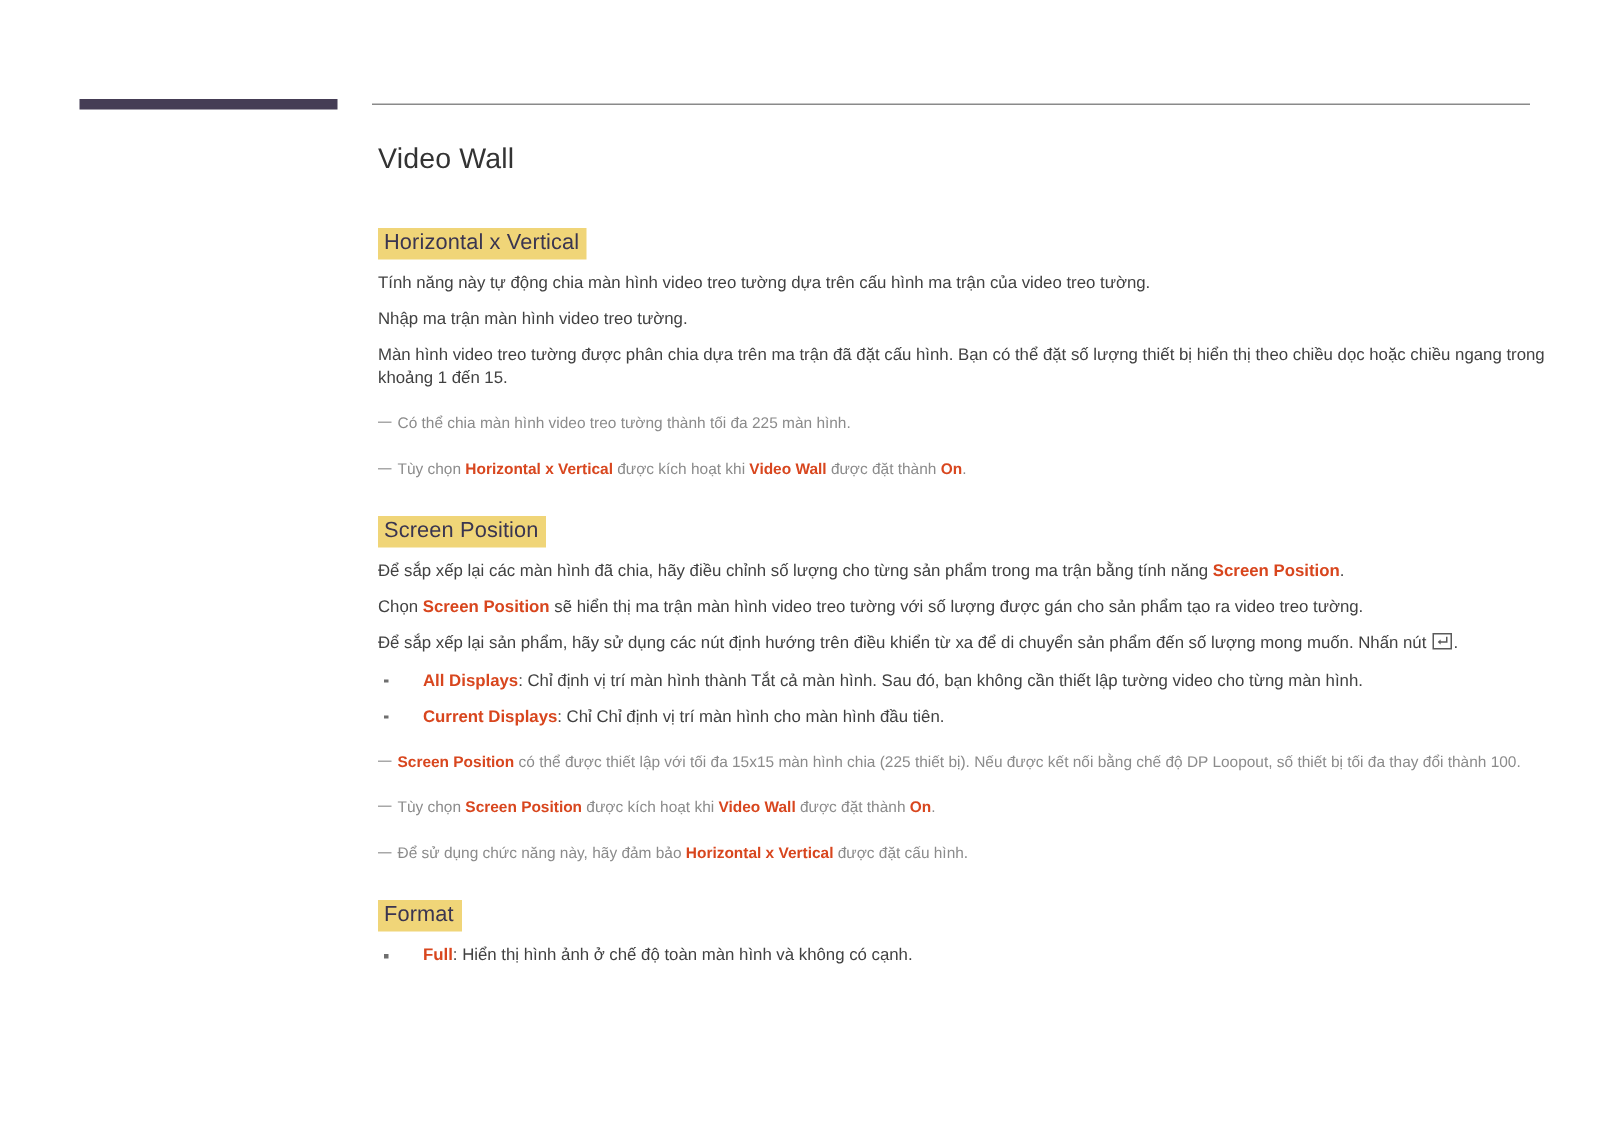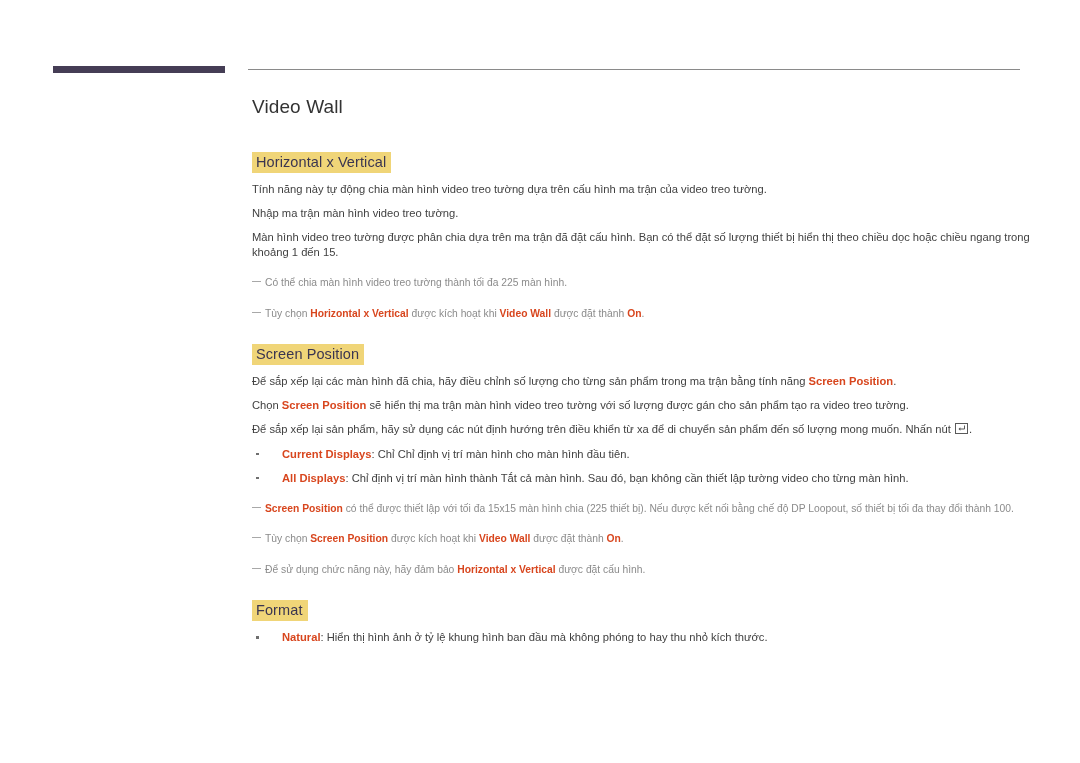--- a/index.html
+++ b/index.html
@@ -166,22 +166,22 @@
 
     <h1 class="doc-title">Video Wall</h1>
 
 
     <div id="sections-host">
         <div class="section"><div class="spacer-before-section"></div><h2 class="section-title">Horizontal x Vertical</h2><p class="para">Tính năng này tự động chia màn hình video treo tường dựa trên cấu hình ma trận của video treo tường.</p><p class="para">Nhập ma trận màn hình video treo tường.</p><p class="para">Màn hình video treo tường được phân chia dựa trên ma trận đã đặt cấu hình. Bạn có thể đặt số lượng thiết bị hiển thị theo chiều dọc hoặc chiều ngang trong khoảng 1 đến 15.</p><div class="note"><span class="note-dash"></span><span>Có thể chia màn hình video treo tường thành tối đa 225 màn hình.</span></div><div class="note"><span class="note-dash"></span><span>Tùy chọn </span><span class="em">Horizontal x Vertical</span><span> được kích hoạt khi </span><span class="em">Video Wall</span><span> được đặt thành </span><span class="em">On</span><span>.</span></div></div>
         <div class="section"><div class="spacer-before-section"></div><h2 class="section-title">Screen Position</h2><p class="para"><span>Để sắp xếp lại các màn hình đã chia, hãy điều chỉnh số lượng cho từng sản phẩm trong ma trận bằng tính năng </span><span class="em">Screen Position</span><span>.</span></p><p class="para"><span>Chọn </span><span class="em">Screen Position</span><span> sẽ hiển thị ma trận màn hình video treo tường với số lượng được gán cho sản phẩm tạo ra video treo tường.</span></p><p class="para"><span>Để sắp xếp lại sản phẩm, hãy sử dụng các nút định hướng trên điều khiển từ xa để di chuyển sản phẩm đến số lượng mong muốn. Nhấn nút </span><span class="key-glyph"><svg width="9" height="9" viewBox="0 0 9 9">
                 <path d="M7.5 1.5 L7.5 5 L2.2 5" stroke="#5a5a5a" stroke-width="1" fill="none"></path>
                 <path d="M3.4 3.3 L1.5 5 L3.4 6.7 Z" fill="#5a5a5a"></path>
               </svg></span><span>.</span></p><ul class="bullets">
+            <li><span class="bullet-dot"></span><span class="em">All Displays</span><span>: Chỉ định vị trí màn hình thành Tắt cả màn hình. Sau đó, bạn không cần thiết lập tường video cho từng màn hình.</span></li>
             <li><span class="bullet-dot"></span><span class="em">Current Displays</span><span>: Chỉ Chỉ định vị trí màn hình cho màn hình đầu tiên.</span></li>
-            <li><span class="bullet-dot"></span><span class="em">All Displays</span><span>: Chỉ định vị trí màn hình thành Tắt cả màn hình. Sau đó, bạn không cần thiết lập tường video cho từng màn hình.</span></li>
           </ul><div class="note"><span class="note-dash"></span><span class="em">Screen Position</span><span> có thể được thiết lập với tối đa 15x15 màn hình chia (225 thiết bị). Nếu được kết nối bằng chế độ DP Loopout, số thiết bị tối đa thay đổi thành 100.</span></div><div class="note"><span class="note-dash"></span><span>Tùy chọn </span><span class="em">Screen Position</span><span> được kích hoạt khi </span><span class="em">Video Wall</span><span> được đặt thành </span><span class="em">On</span><span>.</span></div><div class="note"><span class="note-dash"></span><span>Để sử dụng chức năng này, hãy đảm bảo </span><span class="em">Horizontal x Vertical</span><span> được đặt cấu hình.</span></div></div>
         <div class="section"><div class="spacer-before-section"></div><h2 class="section-title">Format</h2><ul class="bullets">
-            <li><span class="bullet-dot"></span><span class="em">Natural</span><span>: Hiển thị hình ảnh ở tỷ lệ khung hình ban đầu mà không phóng to hay thu nhỏ kích thước.</span></li>
+            <li><span class="bullet-dot"></span><span class="em">Full</span><span>: Hiển thị hình ảnh ở chế độ toàn màn hình và không có cạnh.</span></li>
           </ul></div>
       </div>
 
   </div>
 </div>
 
 </body></html>

